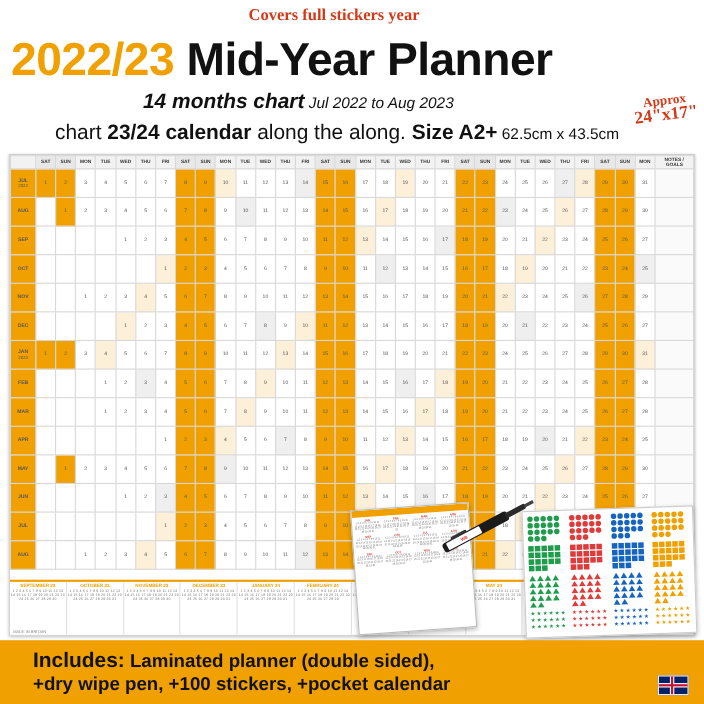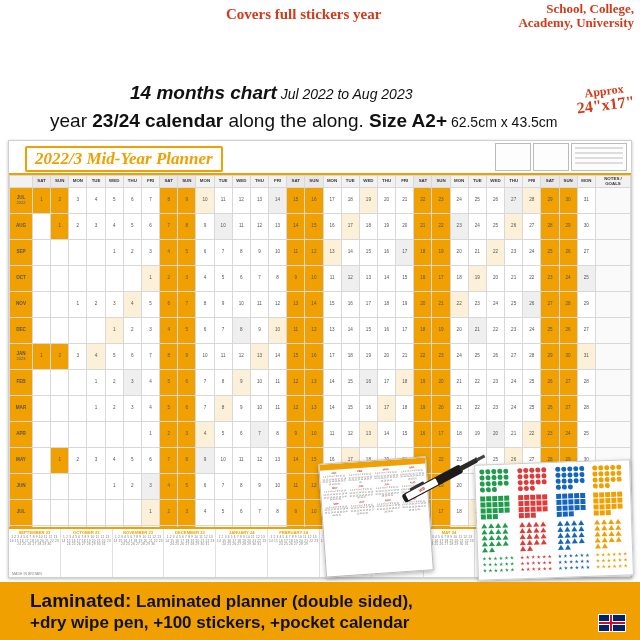--- a/index.html
+++ b/index.html
@@ -154,40 +154,27 @@
     content:"";position:absolute;left:10px;top:0;width:4px;height:16px;background:#fff;
   }
   .flagred1{position:absolute;left:0;top:7px;width:26px;height:2px;background:#C8102E;z-index:3;}
   .flagred2{position:absolute;left:11px;top:0;width:2px;height:16px;background:#C8102E;z-index:3;}
 </style>
 </head>
 <body>
 
 <div class="header">
   <div class="covers">Covers full stickers year</div>
-  <div class="school"><span>School, College,</span><br><span>Academy, University</span></div>
+  <div class="bigtitle"><span class="yr">2022/23</span><span> Mid-Year Planner</span></div>
   <div class="line2"><span>14 months chart</span><span class="sub"> Jul 2022 to Aug 2023</span></div>
-  <div class="line3"><span>year </span><b>23/24 calendar</b><span> along the along. </span><b>Size A2+</b><span class="sz"> 62.5cm x 43.5cm</span></div>
+  <div class="line3"><span>chart </span><b>23/24 calendar</b><span> along the along. </span><b>Size A2+</b><span class="sz"> 62.5cm x 43.5cm</span></div>
   <div class="approx"><span>Approx</span><br><span class="big">24"x17"</span></div>
 </div>
 
 <div class="sheet">
-  <div class="sheet-top">
-    <div class="sheet-title">2022/3 Mid-Year Planner</div>
-    <div class="mini-boxes">
-      <div class="mini-box"></div>
-      <div class="mini-box"></div>
-      <div class="mini-box legend">
-        <div class="legend-line"></div>
-        <div class="legend-line"></div>
-        <div class="legend-line"></div>
-        <div class="legend-line"></div>
-      </div>
-    </div>
-  </div>
 
   <div class="grid-wrap">
     <table class="planner">
       <thead>
           <tr id="hdr-row">
             <th class="mcol"></th>
             <th style="background: rgb(232, 232, 232);">SAT</th>
             <th style="background: rgb(232, 232, 232);">SUN</th>
             <th>MON</th>
             <th>TUE</th>
@@ -1163,20 +1150,20 @@
           <div class="star" style="color: rgb(240, 160, 0);">★</div>
           <div class="star" style="color: rgb(240, 160, 0);">★</div>
           <div class="star" style="color: rgb(240, 160, 0);">★</div>
         </div>
       </div>
     </div>
 </div>
 
 <div class="footer">
   <div class="txt">
-    <span class="inc">Laminated:</span><b> Laminated planner (double sided),</b><br>
+    <span class="inc">Includes:</span><b> Laminated planner (double sided),</b><br>
     <b>+dry wipe pen, +100 stickers, +pocket calendar</b>
   </div>
   <div class="flag">
     <div class="flagred1"></div>
     <div class="flagred2"></div>
   </div>
 </div>
 
 </body></html>

